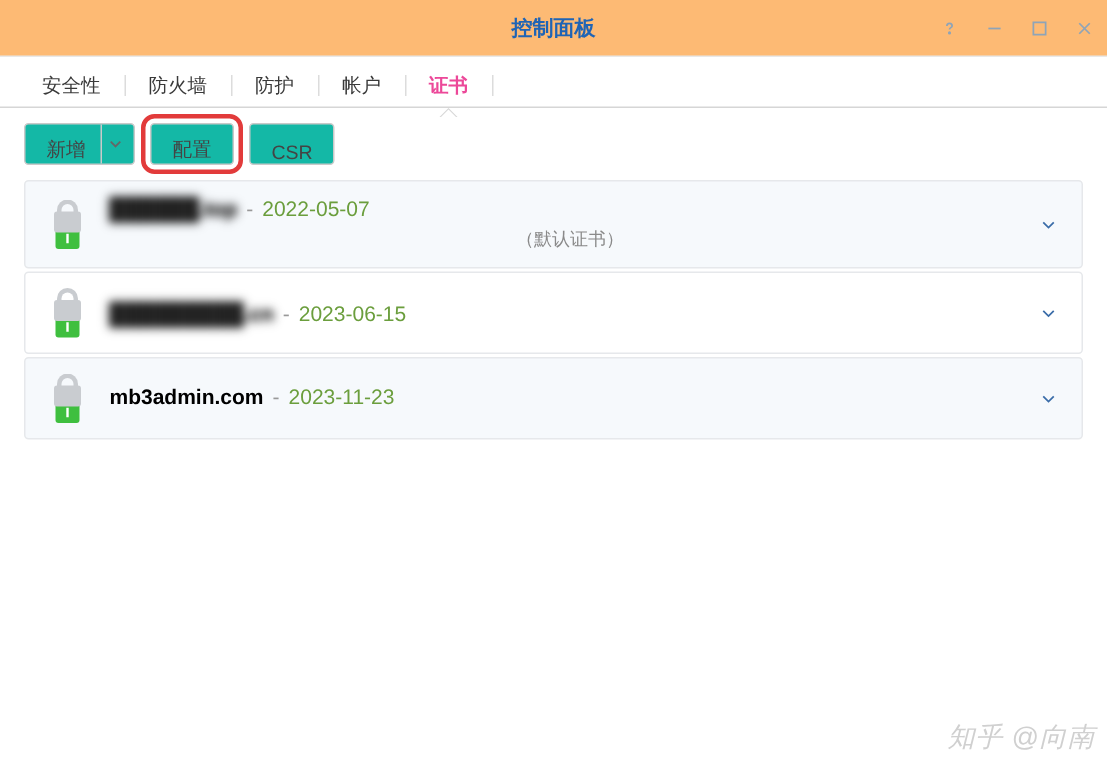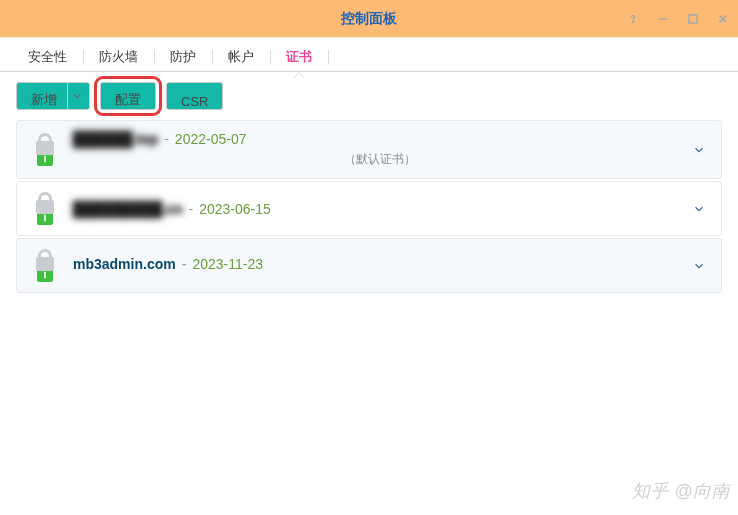--- a/index.html
+++ b/index.html
@@ -59,21 +59,21 @@
     border-radius:3px; margin-bottom: 2px; cursor:pointer; background:#f6f9fc;
   }
   .row.alt { background:#fff; }
   .lock-wrap { width: 36px; display:flex; flex-direction:column; align-items:center; position:relative; }
   .lock-body { width:18px; height:14px; background:#c9ccd0; border-radius:2px; position:relative; }
   .lock-shackle { width:14px; height:10px; border:3px solid #c9ccd0; border-bottom:none; border-radius:8px 8px 0 0; margin-bottom:-2px; }
   .lock-badge { width:16px; height:14px; background:#3fbf3f; border-radius:2px; display:flex; align-items:center; justify-content:center; margin-top:-3px; }
   .lock-badge svg { width:8px; height:8px; color:#fff; }
   .row-main { flex:1; margin-left:10px; }
   .row-line1 { display:flex; align-items:center; gap:6px; font-size:14px; }
-  .domain { color:#0c4a6e; font-weight:600; }
+  .domain { color:#000000; font-weight:600; }
   .domain.blur { color:#222; filter: blur(3px); text-shadow:0 0 5px rgba(0,0,0,.5); }
   .dash { color:#999; }
   .date { color:#6b9e3d; }
   .row-line2 { font-size:12px; color:#8a8a8a; margin-top:4px;text-align:center; }
   .chev { width:24px; color:#3a6ca8; display:flex; align-items:center; justify-content:center; }
   .chev svg { width:14px; height:14px; }
 
   .watermark {
     position:absolute; right:8px; bottom:12px; font-size:18px; color:#d0d0d0;
     font-weight:400; font-style:italic; letter-spacing:0.5px; user-select:none;

